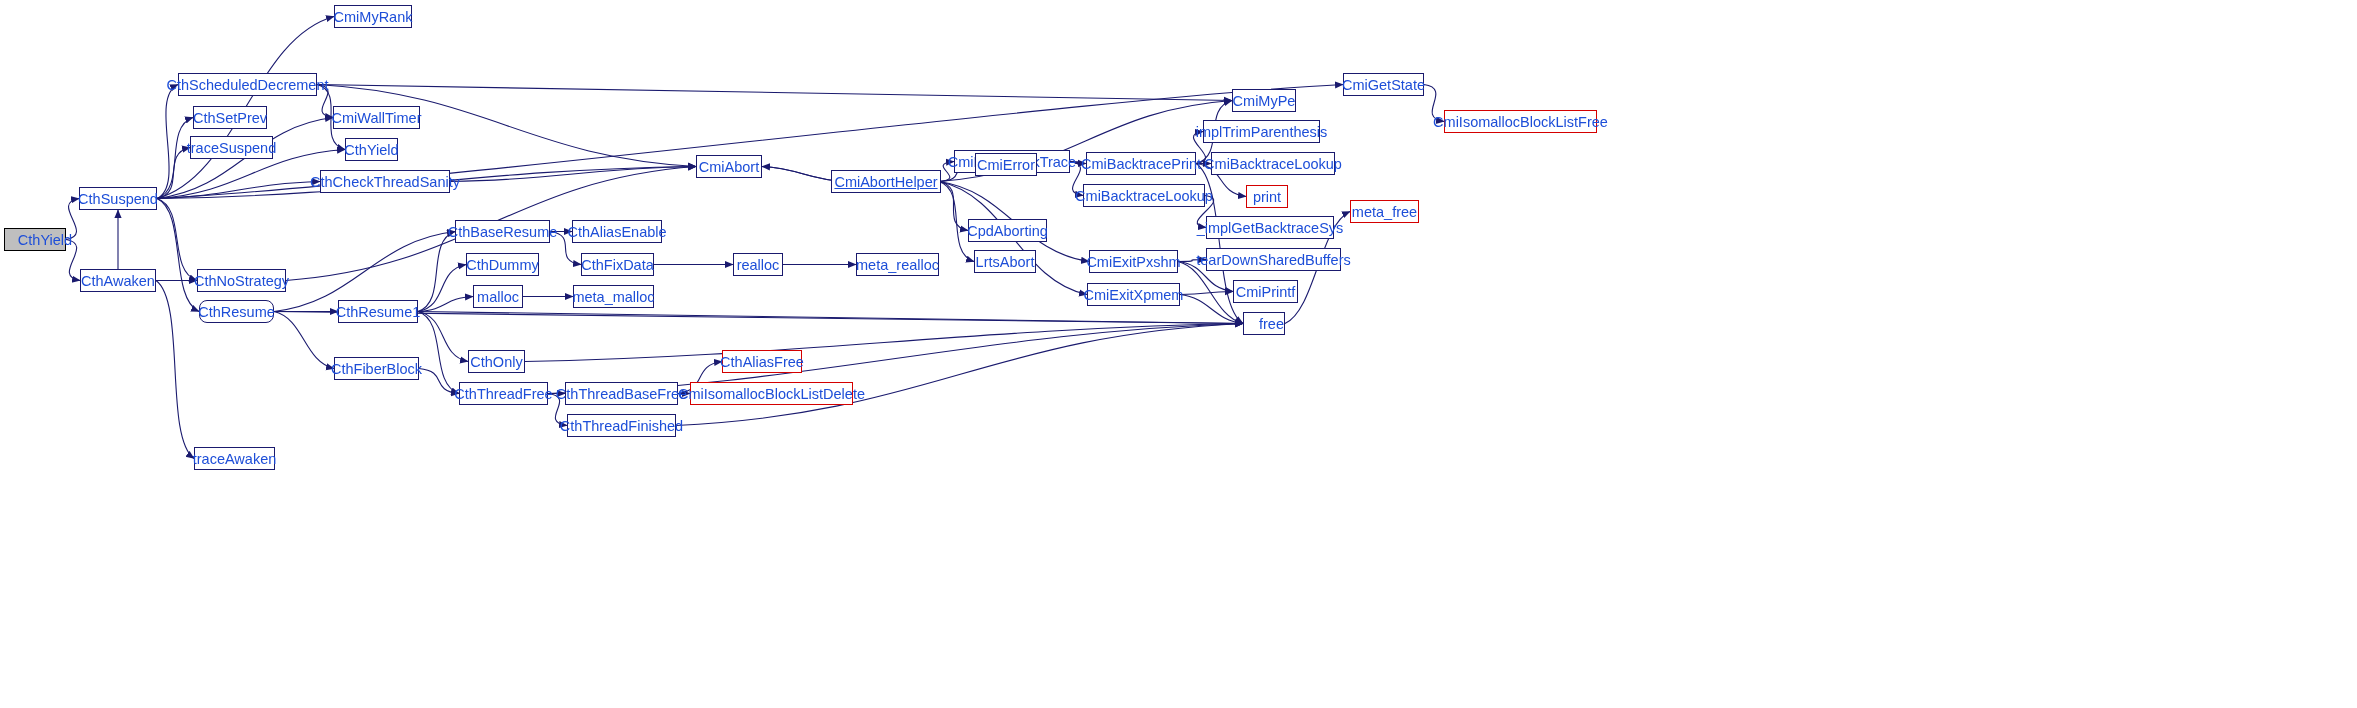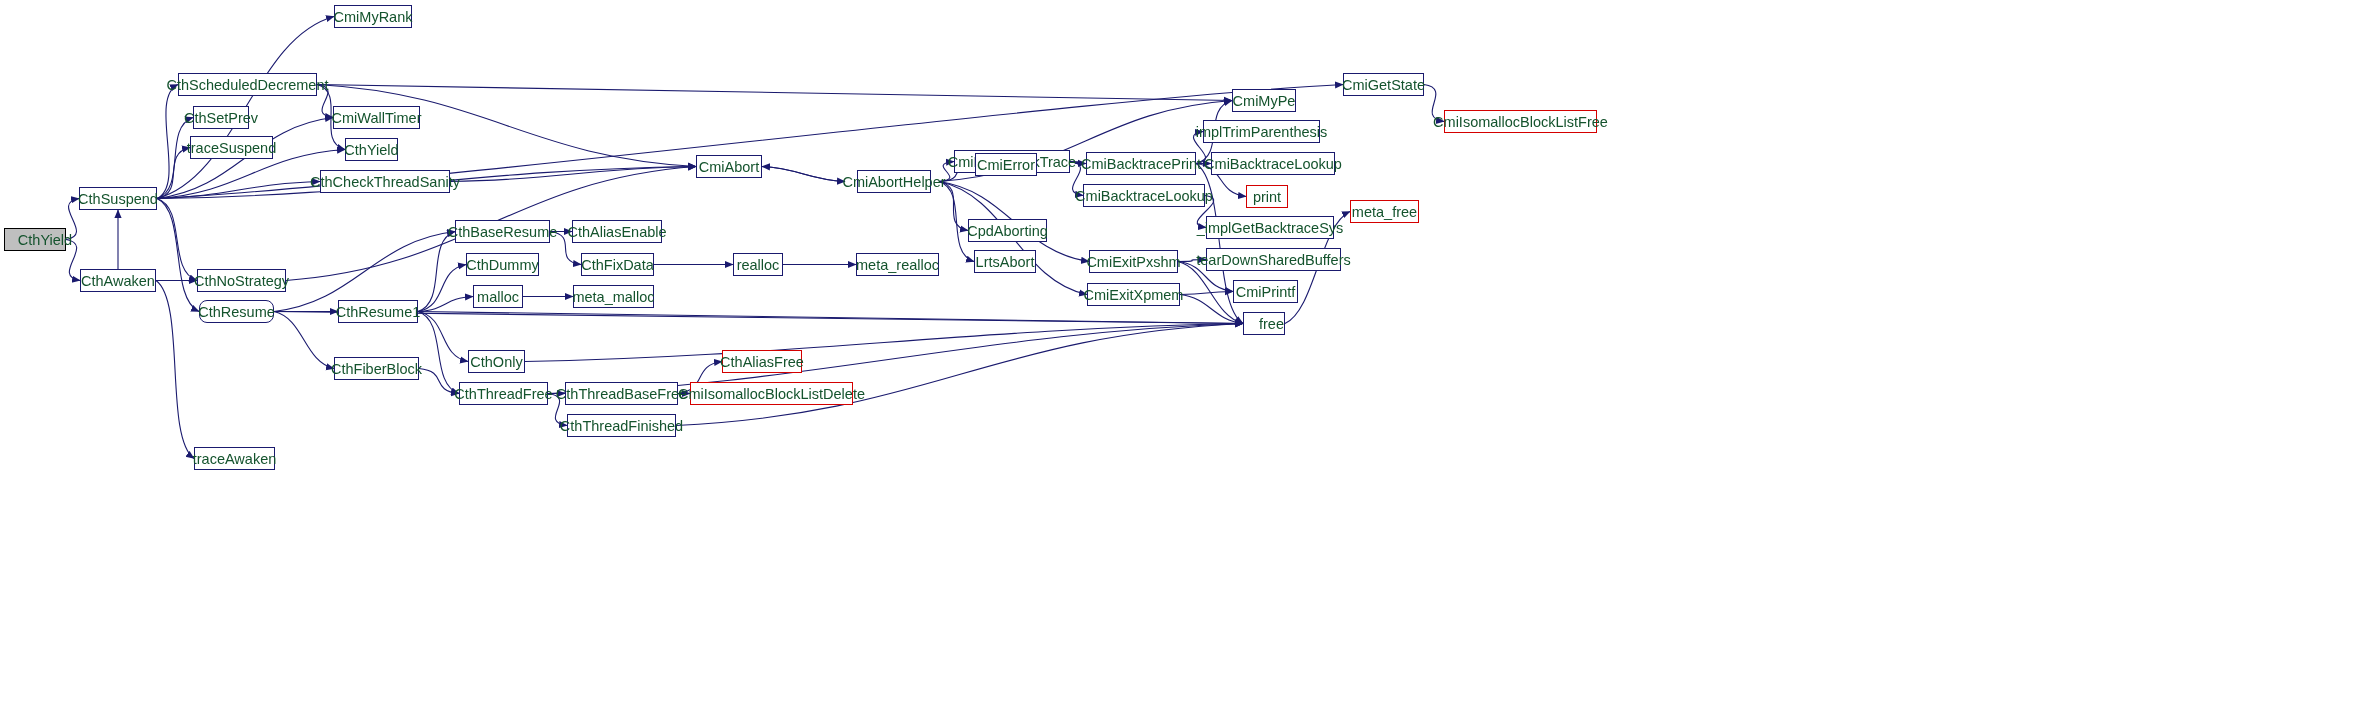--- a/index.html
+++ b/index.html
@@ -1,21 +1,21 @@
 <!DOCTYPE html>
 <html><head>
 <meta charset="utf-8">
 <style>
   html,body{margin:0;padding:0;background:#ffffff;}
   #canvas{position:relative;width:2357px;height:708px;background:#ffffff;
           font-family:"Liberation Sans","DejaVu Sans",sans-serif;overflow:hidden;}
   svg.edges{position:absolute;left:0;top:0;width:2357px;height:708px;pointer-events:none;}
   .node{position:absolute;box-sizing:border-box;border:1px solid #1a1a6e;background:#ffffff;
         display:flex;align-items:center;justify-content:center;white-space:nowrap;
-        font-size:14.5px;color:#14532d;letter-spacing:0px;z-index:5;}
+        font-size:14.5px;color:#1d4ed8;letter-spacing:0px;z-index:5;}
   .node.root{background:#bfbfbf;border-color:#000000;padding-left:20px;}
   .node.red{border-color:#d40000;}
 </style>
 </head>
 <body>
 
 <div id="canvas">
   <svg class="edges" id="edge-layer" xmlns="http://www.w3.org/2000/svg">
     <defs>
       <marker id="arrow" markerWidth="9" markerHeight="9" refX="8" refY="4.2" orient="auto" markerUnits="userSpaceOnUse">
@@ -103,21 +103,21 @@
       </div>
       <div class="node" style="left: 80px; top: 269px; width: 76px; height: 23px;">
         <span>CthAwaken</span>
       </div>
       <div class="node" style="left: 334px; top: 5px; width: 78px; height: 23px;">
         <span>CmiMyRank</span>
       </div>
       <div class="node" style="left: 178px; top: 73px; width: 139px; height: 23px;">
         <span>CthScheduledDecrement</span>
       </div>
-      <div class="node" style="left: 193px; top: 106px; width: 56px; height: 23px;">
+      <div class="node" style="left: 193px; top: 106px; width: 74px; height: 23px;">
         <span>CthSetPrev</span>
       </div>
       <div class="node" style="left: 190px; top: 136px; width: 83px; height: 23px;">
         <span>traceSuspend</span>
       </div>
       <div class="node" style="left: 333px; top: 106px; width: 87px; height: 23px;">
         <span>CmiWallTimer</span>
       </div>
       <div class="node" style="left: 345px; top: 138px; width: 53px; height: 23px;">
         <span>CthYield</span>
@@ -178,21 +178,21 @@
       </div>
       <div class="node red" style="left: 690px; top: 382px; width: 163px; height: 23px;">
         <span>CmiIsomallocBlockListDelete</span>
       </div>
       <div class="node" style="left: 194px; top: 447px; width: 81px; height: 23px;">
         <span>traceAwaken</span>
       </div>
       <div class="node" style="left: 696px; top: 155px; width: 66px; height: 23px;">
         <span>CmiAbort</span>
       </div>
-      <div class="node" style="left: 857px; top: 170px; width: 74px; height: 23px;">
+      <div class="node" style="left: 831px; top: 170px; width: 110px; height: 23px; text-decoration: underline;">
         <span>CmiAbortHelper</span>
       </div>
       <div class="node" style="left: 954px; top: 150px; width: 116px; height: 23px;">
         <span>CmiPrintStackTrace</span>
       </div>
       <div class="node" style="left: 975px; top: 153px; width: 62px; height: 23px;">
         <span>CmiError</span>
       </div>
       <div class="node" style="left: 968px; top: 219px; width: 79px; height: 23px;">
         <span>CpdAborting</span>

